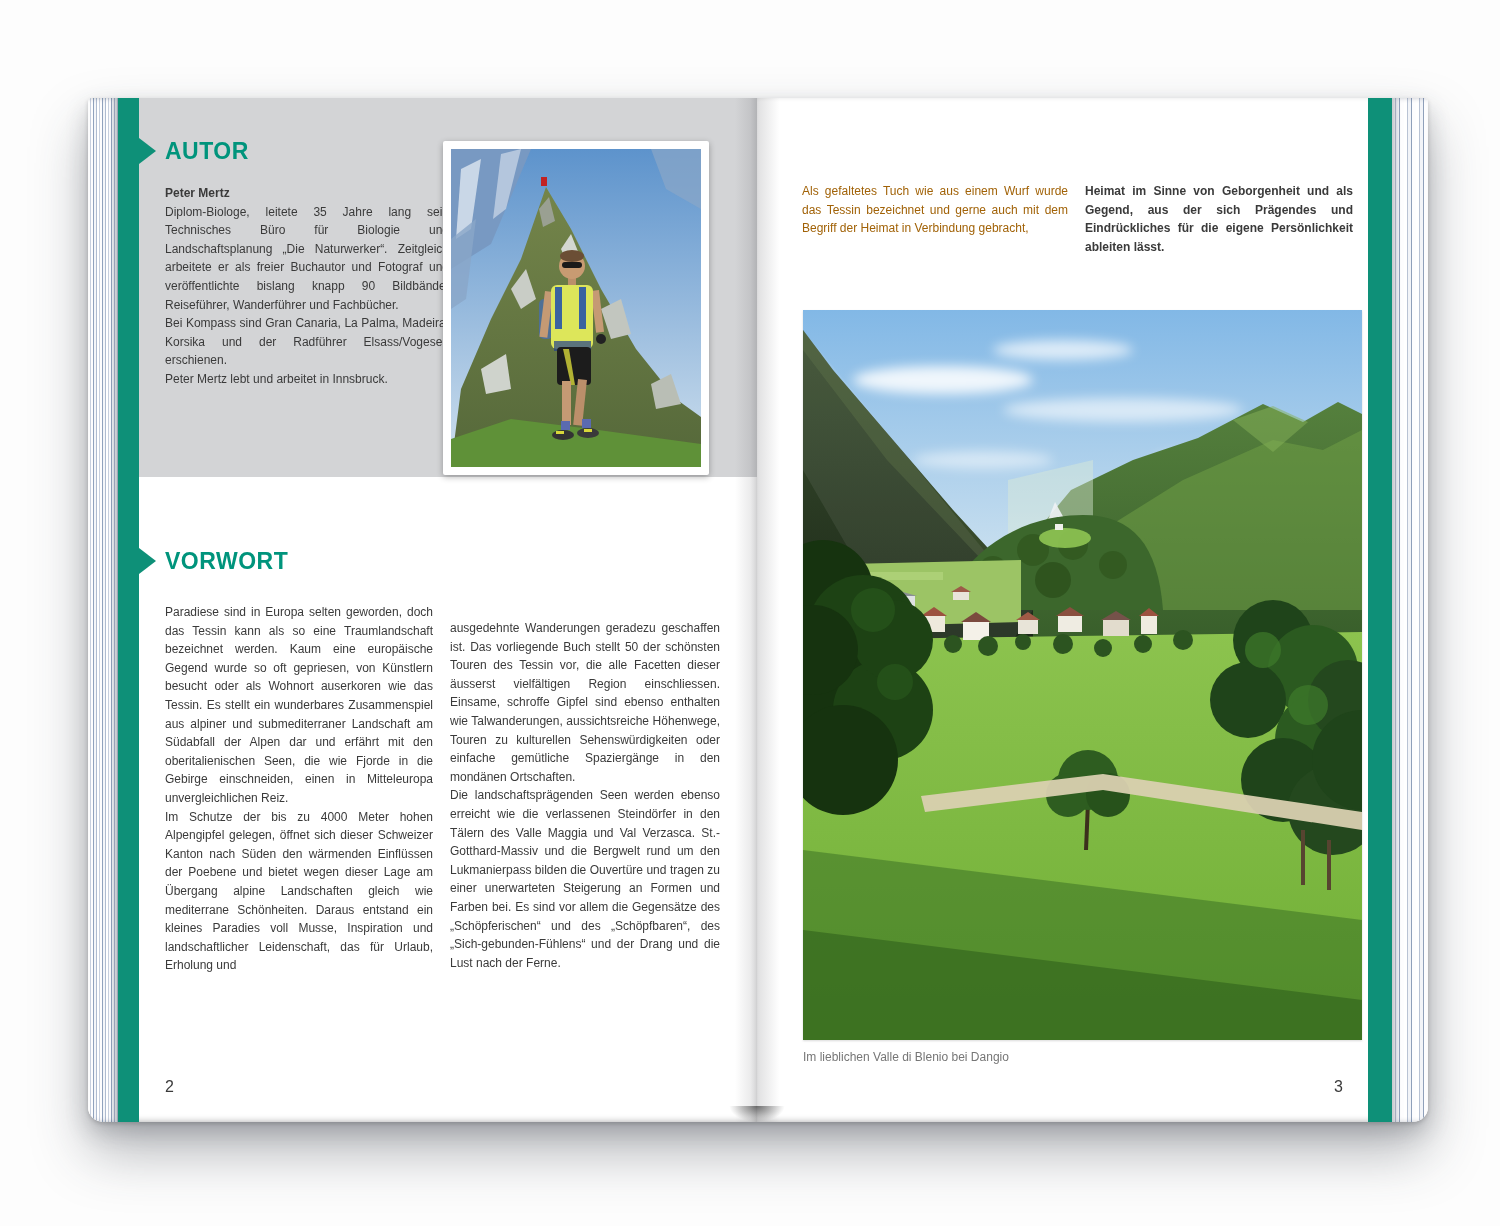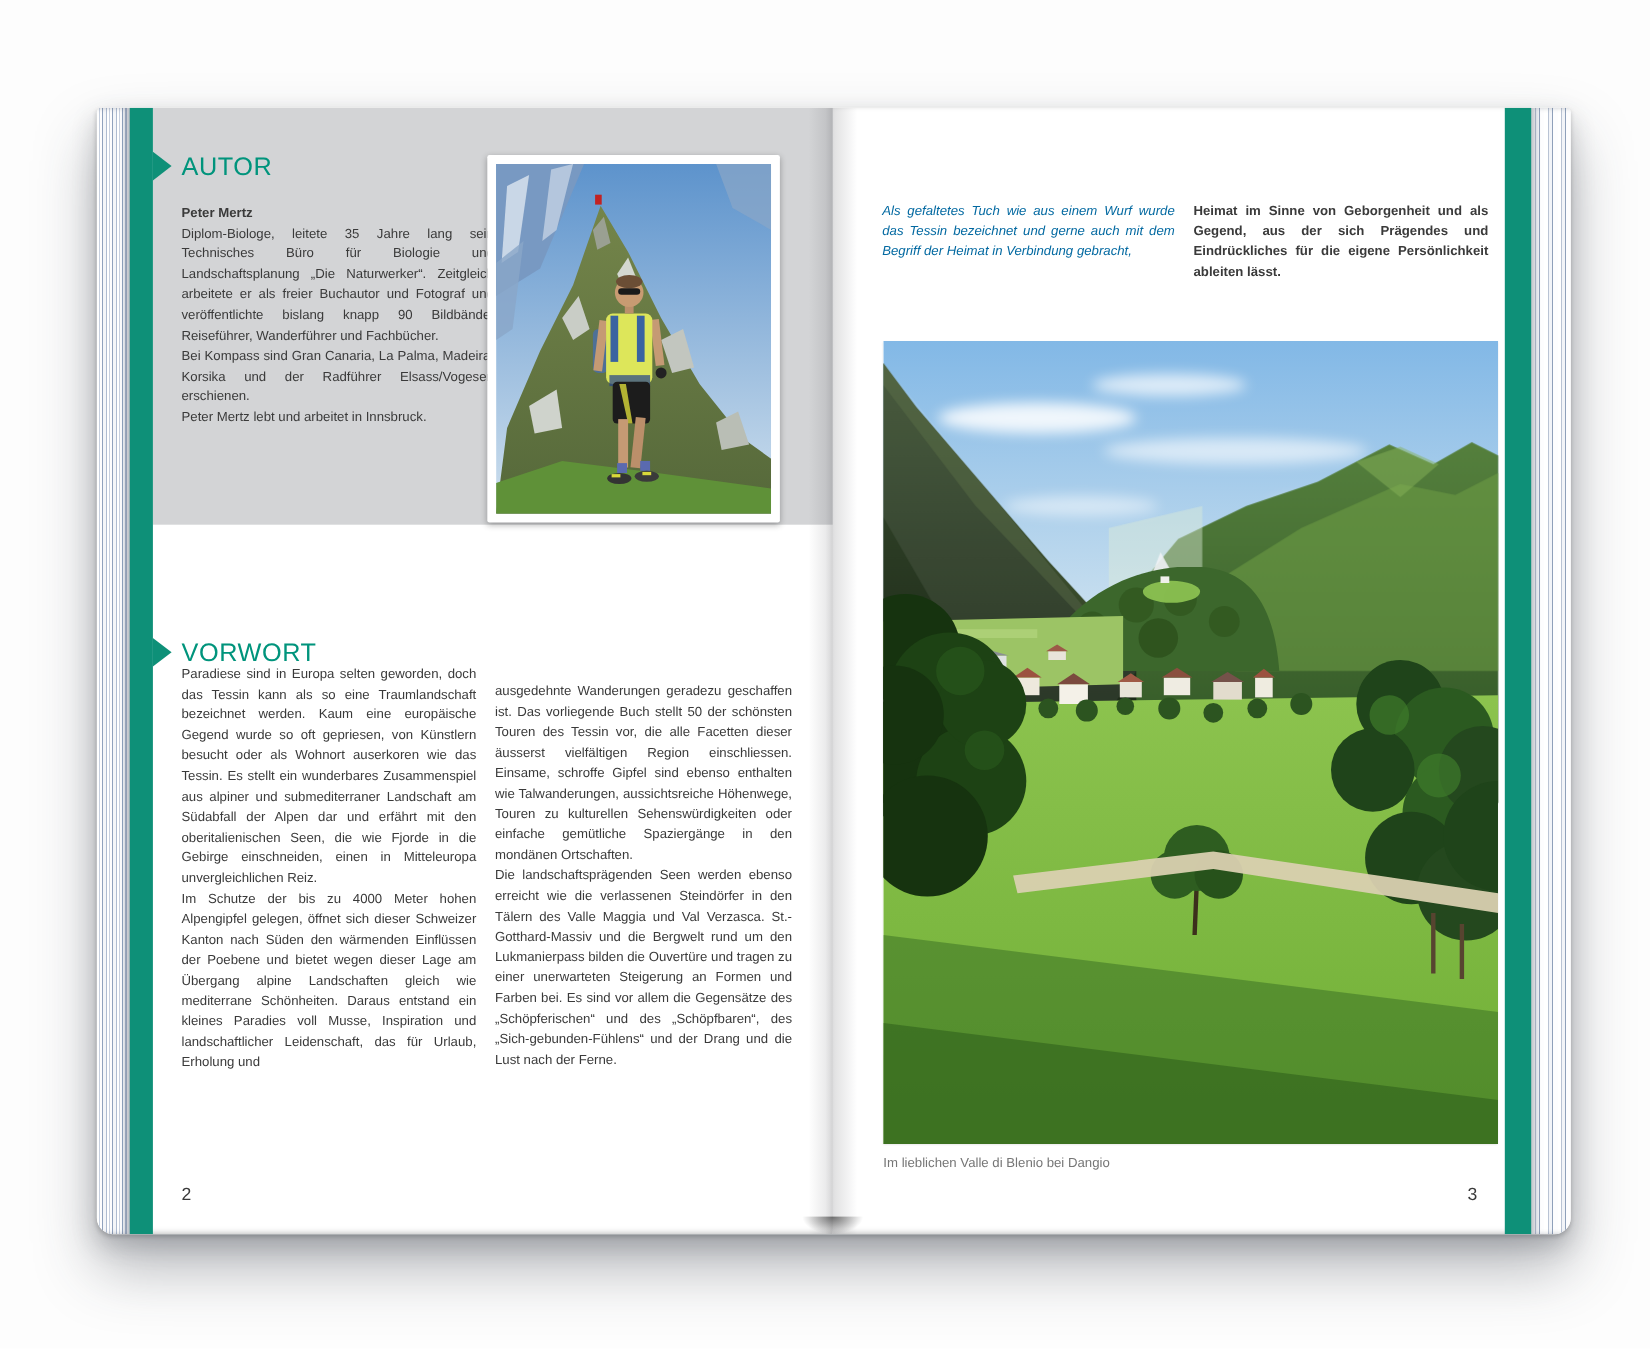--- a/index.html
+++ b/index.html
@@ -42,31 +42,31 @@
     background:radial-gradient(ellipse at 50% 0,rgba(0,0,0,.5),rgba(0,0,0,0) 70%);}
   
   .accent-bar{position:absolute;top:0;height:100%;background:#0E9078;z-index:3;}
   .bar-left{left:0;width:21px;}
   .bar-right{left:611px;width:24px;}
   
   .gray-panel{position:absolute;left:21px;top:0;width:618px;height:379px;background:#D3D4D6;z-index:1;}
   
   .head-row{position:absolute;left:21px;display:flex;align-items:center;z-index:4;}
   .head-row .tri{width:0;height:0;border-left:17px solid #0E9078;border-top:13px solid transparent;border-bottom:13px solid transparent;}
-  .head-row h2{margin:0 0 0 9px;font-size:23px;line-height:26px;font-weight:normal;color:#00947C;letter-spacing:.5px;}
+  .head-row h2{margin:0 0 0 9px;font-size:23px;line-height:26px;font-weight:bold;color:#00947C;letter-spacing:.5px;}
   
   .bodytext{font-size:12px;line-height:18.6px;color:#3A3A3A;text-align:justify;z-index:4;}
   .bodytext p{margin:0;}
   .bname{font-weight:bold;}
   .autor-text{position:absolute;left:47px;top:86px;width:284px;}
   .vcol{position:absolute;top:505px;}
   .vcol1{left:47px;width:268px;}
   .vcol2{left:332px;width:270px;margin-top:16px;}
   .icol{position:absolute;top:84px;}
-  .icol1{left:45px;width:266px;color:#0369a1;font-style:italic;}
+  .icol1{left:45px;width:266px;color:#a16207;}
   .icol2{left:328px;width:268px;font-weight:bold;}
   .pagenum{position:absolute;font-size:16px;color:#3A3A3A;z-index:4;}
   .pn-left{left:47px;top:980px;}
   .pn-right{left:520px;top:980px;width:66px;text-align:right;}
   
   .photo-frame{position:absolute;left:325px;top:43px;width:250px;height:318px;background:#ffffff;
     padding:8px;border-radius:2px;box-shadow:0 2px 6px rgba(0,0,0,.30);z-index:5;}
   .photo-frame svg{display:block;}
   .valley-photo{position:absolute;left:46px;top:212px;width:559px;height:730px;z-index:2;
     box-shadow:0 1px 2px rgba(0,0,0,.15);}
@@ -144,21 +144,21 @@
           <rect x="105" y="282" width="8" height="3" fill="#d8d83a"></rect>
           <rect x="133" y="280" width="8" height="3" fill="#d8d83a"></rect>
           <rect x="117" y="126" width="8" height="10" fill="#bb8f6a"></rect>
           <circle cx="121" cy="117" r="13" fill="#c89b72"></circle>
           <ellipse cx="121" cy="107" rx="12" ry="6" fill="#6b4e35"></ellipse>
           <rect x="111" y="113" width="20" height="6" rx="3" fill="#1a1a1a"></rect>
         </g>
       </svg>
     </div>
 
-    <div class="head-row" style="top:482px;">
+    <div class="head-row" style="top:450px;">
       <span class="tri"></span>
       <h2>VORWORT</h2>
     </div>
 
     <div class="bodytext vcol vcol1">
       <p>Paradiese sind in Europa selten geworden, doch das Tessin kann als so eine Traumlandschaft bezeichnet werden. Kaum eine europäische Gegend wurde so oft gepriesen, von Künstlern besucht oder als Wohnort auserkoren wie das Tessin. Es stellt ein wunderbares Zusammenspiel aus alpiner und submediterraner Landschaft am Südabfall der Alpen dar und erfährt mit den oberitalienischen Seen, die wie Fjorde in die Gebirge einschneiden, einen in Mitteleuropa unvergleichlichen Reiz.</p>
       <p>Im Schutze der bis zu 4000 Meter hohen Alpengipfel gelegen, öffnet sich dieser Schweizer Kanton nach Süden den wärmenden Einflüssen der Poebene und bietet wegen dieser Lage am Übergang alpine Landschaften gleich wie mediterrane Schönheiten. Daraus entstand ein kleines Paradies voll Musse, Inspiration und landschaftlicher Leidenschaft, das für Urlaub, Erholung und</p>
     </div>
     <div class="bodytext vcol vcol2">
       <p>ausgedehnte Wanderungen geradezu geschaffen ist. Das vorliegende Buch stellt 50 der schönsten Touren des Tessin vor, die alle Facetten dieser äusserst vielfältigen Region einschliessen. Einsame, schroffe Gipfel sind ebenso enthalten wie Talwanderungen, aussichtsreiche Höhenwege, Touren zu kulturellen Sehenswürdigkeiten oder einfache gemütliche Spaziergänge in den mondänen Ortschaften.</p>

